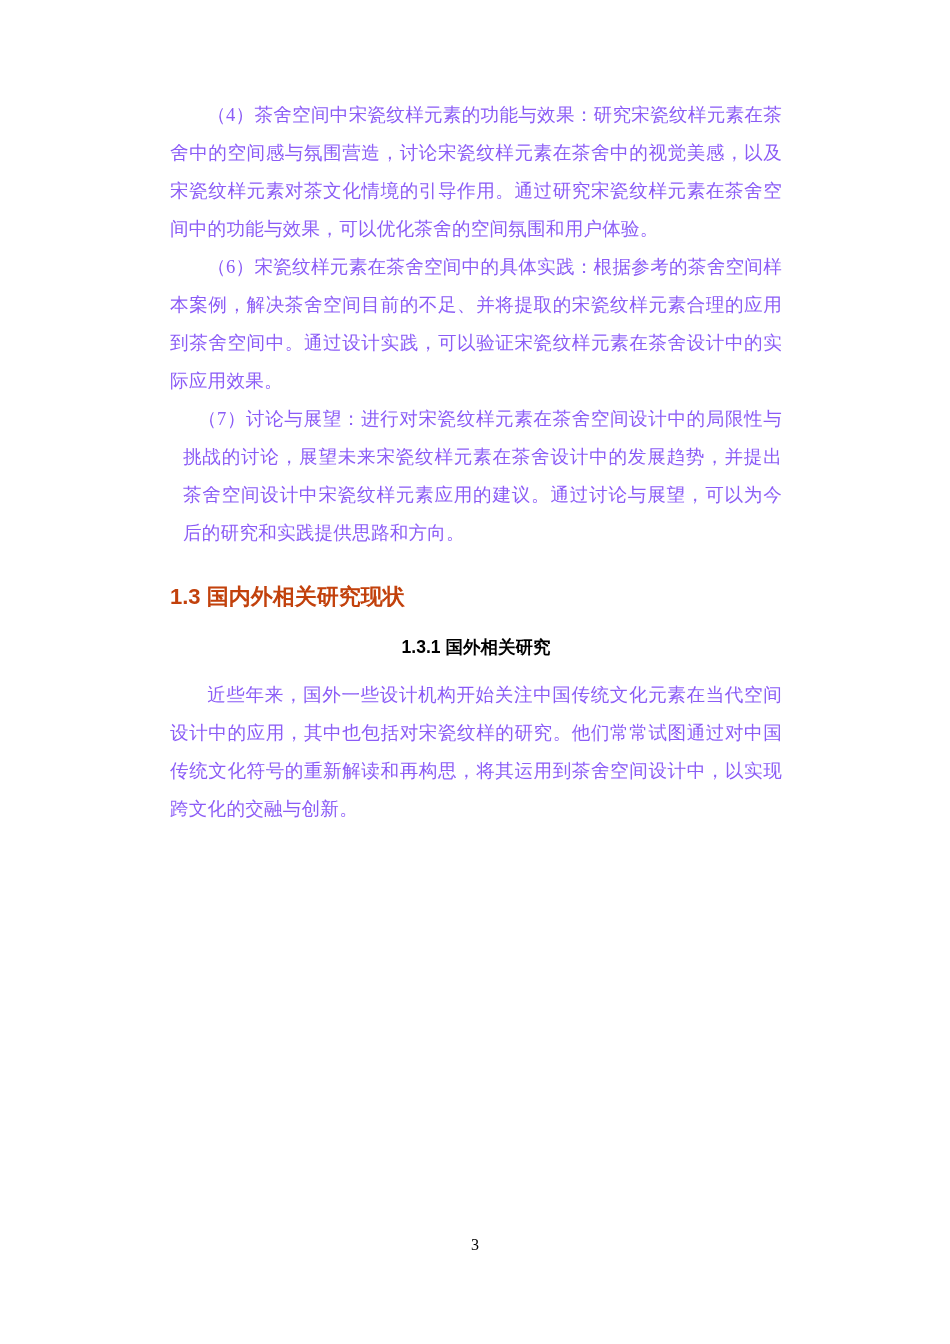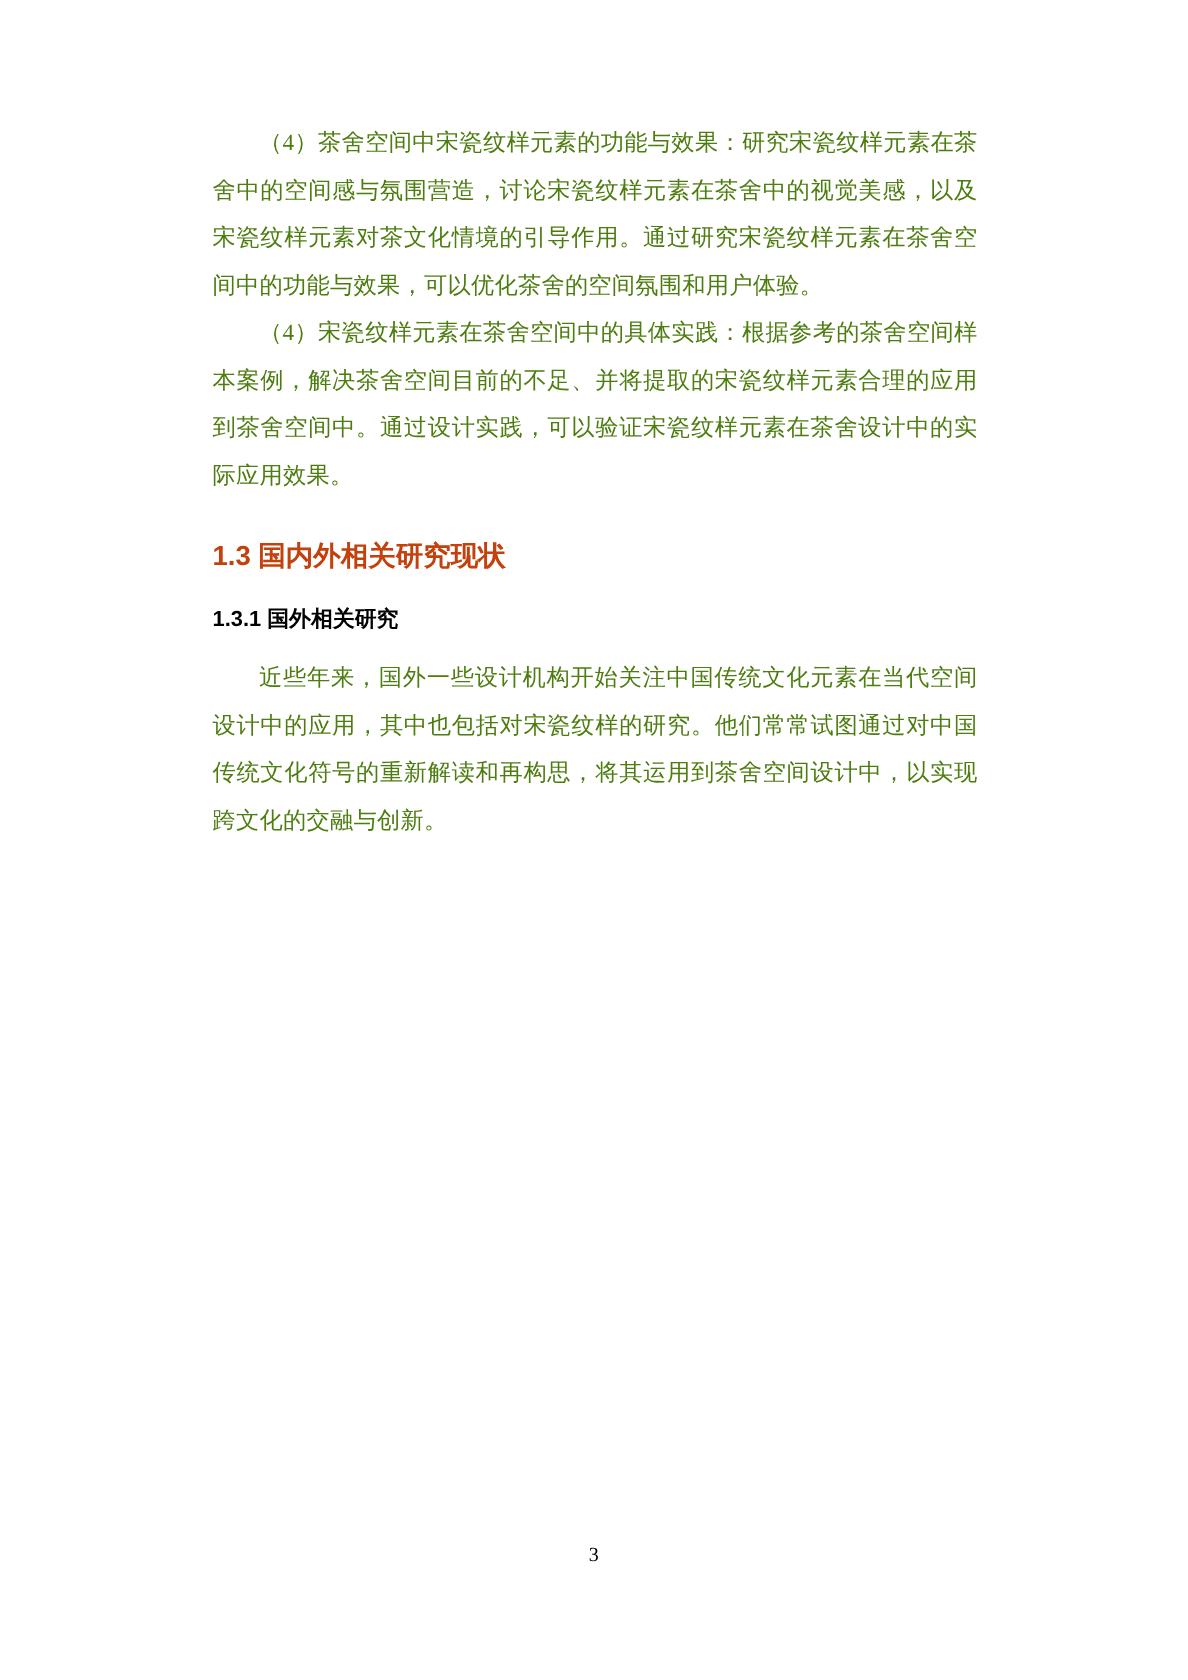--- a/index.html
+++ b/index.html
@@ -23,60 +23,62 @@
     width: 612px;
   }
   .body-para {
     margin: 0;
     font-family: "Liberation Serif", "DejaVu Serif", serif;
     font-size: 18.6px;
     line-height: 38px;
     text-align: justify;
     text-indent: 2em;
     letter-spacing: 0.2px;
-    color: #4d7c0f;
+    color: #8b5cf6;
   }
   .para-offset {
     margin-left: 13px;
     text-indent: 0.8em;
   }
   .section-heading {
     margin: 30px 0 22px 0;
     font-family: "Liberation Sans", "DejaVu Sans", sans-serif;
     font-weight: bold;
     font-size: 22px;
     line-height: 30px;
     color: #c2410c;
   }
   .subsection-heading {
     margin: 0 0 16px 0;
     font-family: "Liberation Sans", "DejaVu Sans", sans-serif;
     font-weight: bold;
     font-size: 17.5px;
     line-height: 26px;
     color: #000000;
+    text-align: center;
   }
   .page-number {
     position: absolute;
     left: 0;
     right: 0;
     bottom: 90px;
     text-align: center;
     font-family: "Liberation Serif", "DejaVu Serif", serif;
     font-size: 16px;
     color: #000000;
   }
 </style>
 </head>
 <body>
 
 <div class="page">
   <div class="content">
     <p class="body-para">（4）茶舍空间中宋瓷纹样元素的功能与效果：研究宋瓷纹样元素在茶舍中的空间感与氛围营造，讨论宋瓷纹样元素在茶舍中的视觉美感，以及宋瓷纹样元素对茶文化情境的引导作用。通过研究宋瓷纹样元素在茶舍空间中的功能与效果，可以优化茶舍的空间氛围和用户体验。</p>
-    <p class="body-para">（4）宋瓷纹样元素在茶舍空间中的具体实践：根据参考的茶舍空间样本案例，解决茶舍空间目前的不足、并将提取的宋瓷纹样元素合理的应用到茶舍空间中。通过设计实践，可以验证宋瓷纹样元素在茶舍设计中的实际应用效果。</p>
+    <p class="body-para">（6）宋瓷纹样元素在茶舍空间中的具体实践：根据参考的茶舍空间样本案例，解决茶舍空间目前的不足、并将提取的宋瓷纹样元素合理的应用到茶舍空间中。通过设计实践，可以验证宋瓷纹样元素在茶舍设计中的实际应用效果。</p>
+    <p class="body-para para-offset">（7）讨论与展望：进行对宋瓷纹样元素在茶舍空间设计中的局限性与挑战的讨论，展望未来宋瓷纹样元素在茶舍设计中的发展趋势，并提出茶舍空间设计中宋瓷纹样元素应用的建议。通过讨论与展望，可以为今后的研究和实践提供思路和方向。</p>
 
     <h2 class="section-heading">1.3 国内外相关研究现状</h2>
 
     <h3 class="subsection-heading">1.3.1 国外相关研究</h3>
 
     <p class="body-para">近些年来，国外一些设计机构开始关注中国传统文化元素在当代空间设计中的应用，其中也包括对宋瓷纹样的研究。他们常常试图通过对中国传统文化符号的重新解读和再构思，将其运用到茶舍空间设计中，以实现跨文化的交融与创新。</p>
   </div>
 
   <div class="page-number">3</div>
 </div>

